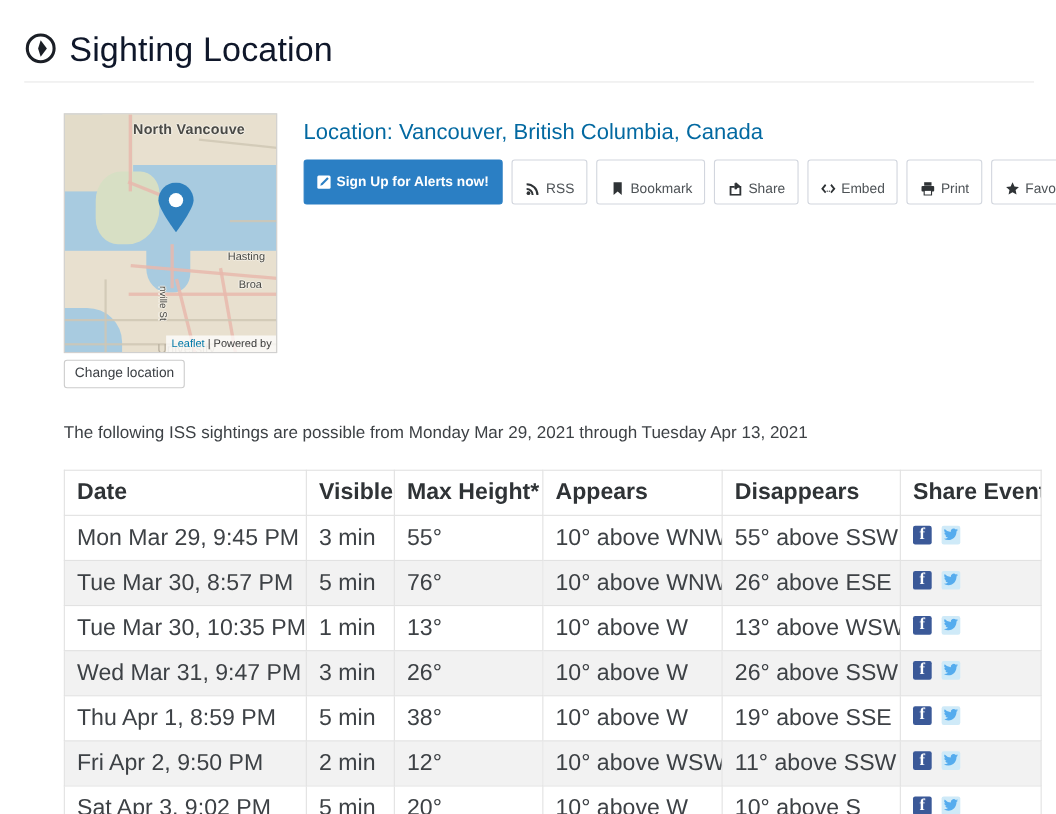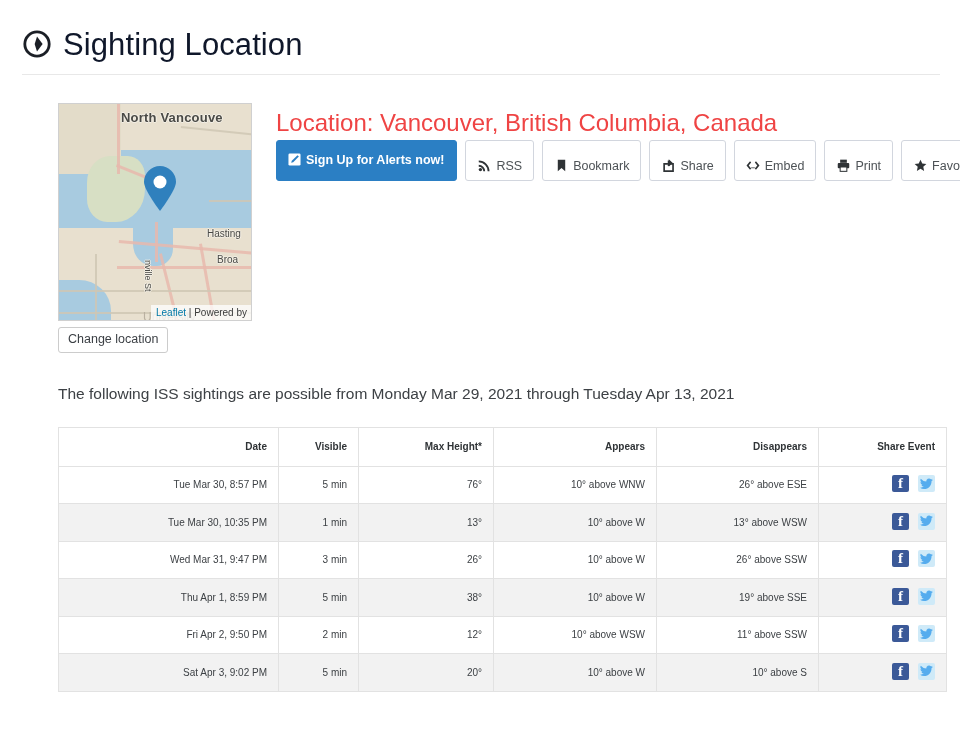--- a/index.html
+++ b/index.html
@@ -215,28 +215,28 @@
   }
 
   
   .loc-col {
     padding-left: 24px;
     padding-top: 6px;
     flex: 1 1 auto;
     min-width: 0;
   }
   .location-line {
-    font-size: 24px;
-    color: #ef4444;
+    font-size: 20px;
+    color: #0369a1;
     font-weight: 400;
     line-height: 1.15;
     white-space: nowrap;
   }
   .btn-row {
-    margin-top: 3px;
+    margin-top: 13px;
     display: flex;
     align-items: stretch;
     gap: 8px;
     flex-wrap: nowrap;
   }
   .btn {
     display: inline-flex;
     align-items: center;
     gap: 5px;
     background: #ffffff;
@@ -282,23 +282,23 @@
   }
   table.sightings {
     border-collapse: collapse;
     width: 888px;
     table-layout: fixed;
     background: #ffffff;
   }
   table.sightings th,
   table.sightings td {
     border: 1px solid #e2e2e2;
-    text-align: right;
+    text-align: left;
     vertical-align: middle;
-    font-size: 10px;
+    font-size: 21px;
     color: #3d4145;
     padding: 8px 11px;
     height: 37.5px;
     overflow: hidden;
     white-space: nowrap;
   }
   table.sightings th {
     font-weight: 700;
     background: #ffffff;
     height: 39px;
@@ -511,20 +511,35 @@
         <tr>
           <th>Date</th>
           <th>Visible</th>
           <th>Max Height*</th>
           <th>Appears</th>
           <th>Disappears</th>
           <th>Share Event</th>
         </tr>
       </thead>
       <tbody id="sightings-body">
+          <tr>
+            <td>Mon Mar 29, 9:45 PM</td>
+            <td>3 min</td>
+            <td>55°</td>
+            <td>10° above WNW</td>
+            <td>55° above SSW</td>
+            <td class="share-cell"><span class="share-icons">
+                <span class="share-ico fb-ico"></span>
+                <span class="share-ico tw-ico">
+                  <svg viewBox="0 0 16 14" width="13" height="12" aria-hidden="true">
+                    <path d="M16 1.7a6.2 6.2 0 0 1-1.9.5A3.3 3.3 0 0 0 15.5.4a6.6 6.6 0 0 1-2.1.8A3.3 3.3 0 0 0 7.8 4a9.3 9.3 0 0 1-6.8-3.4 3.3 3.3 0 0 0 1 4.4A3.2 3.2 0 0 1 .5 4.6a3.3 3.3 0 0 0 2.6 3.2 3.3 3.3 0 0 1-1.5.1 3.3 3.3 0 0 0 3.1 2.3A6.7 6.7 0 0 1 0 11.6a9.4 9.4 0 0 0 5 1.5c6 0 9.4-5.1 9.2-9.7A6.6 6.6 0 0 0 16 1.7z" fill="#55acee"></path>
+                  </svg>
+                </span>
+              </span></td>
+          </tr>
           <tr>
             <td>Tue Mar 30, 8:57 PM</td>
             <td>5 min</td>
             <td>76°</td>
             <td>10° above WNW</td>
             <td>26° above ESE</td>
             <td class="share-cell"><span class="share-icons">
                 <span class="share-ico fb-ico"></span>
                 <span class="share-ico tw-ico">
                   <svg viewBox="0 0 16 14" width="13" height="12" aria-hidden="true">

